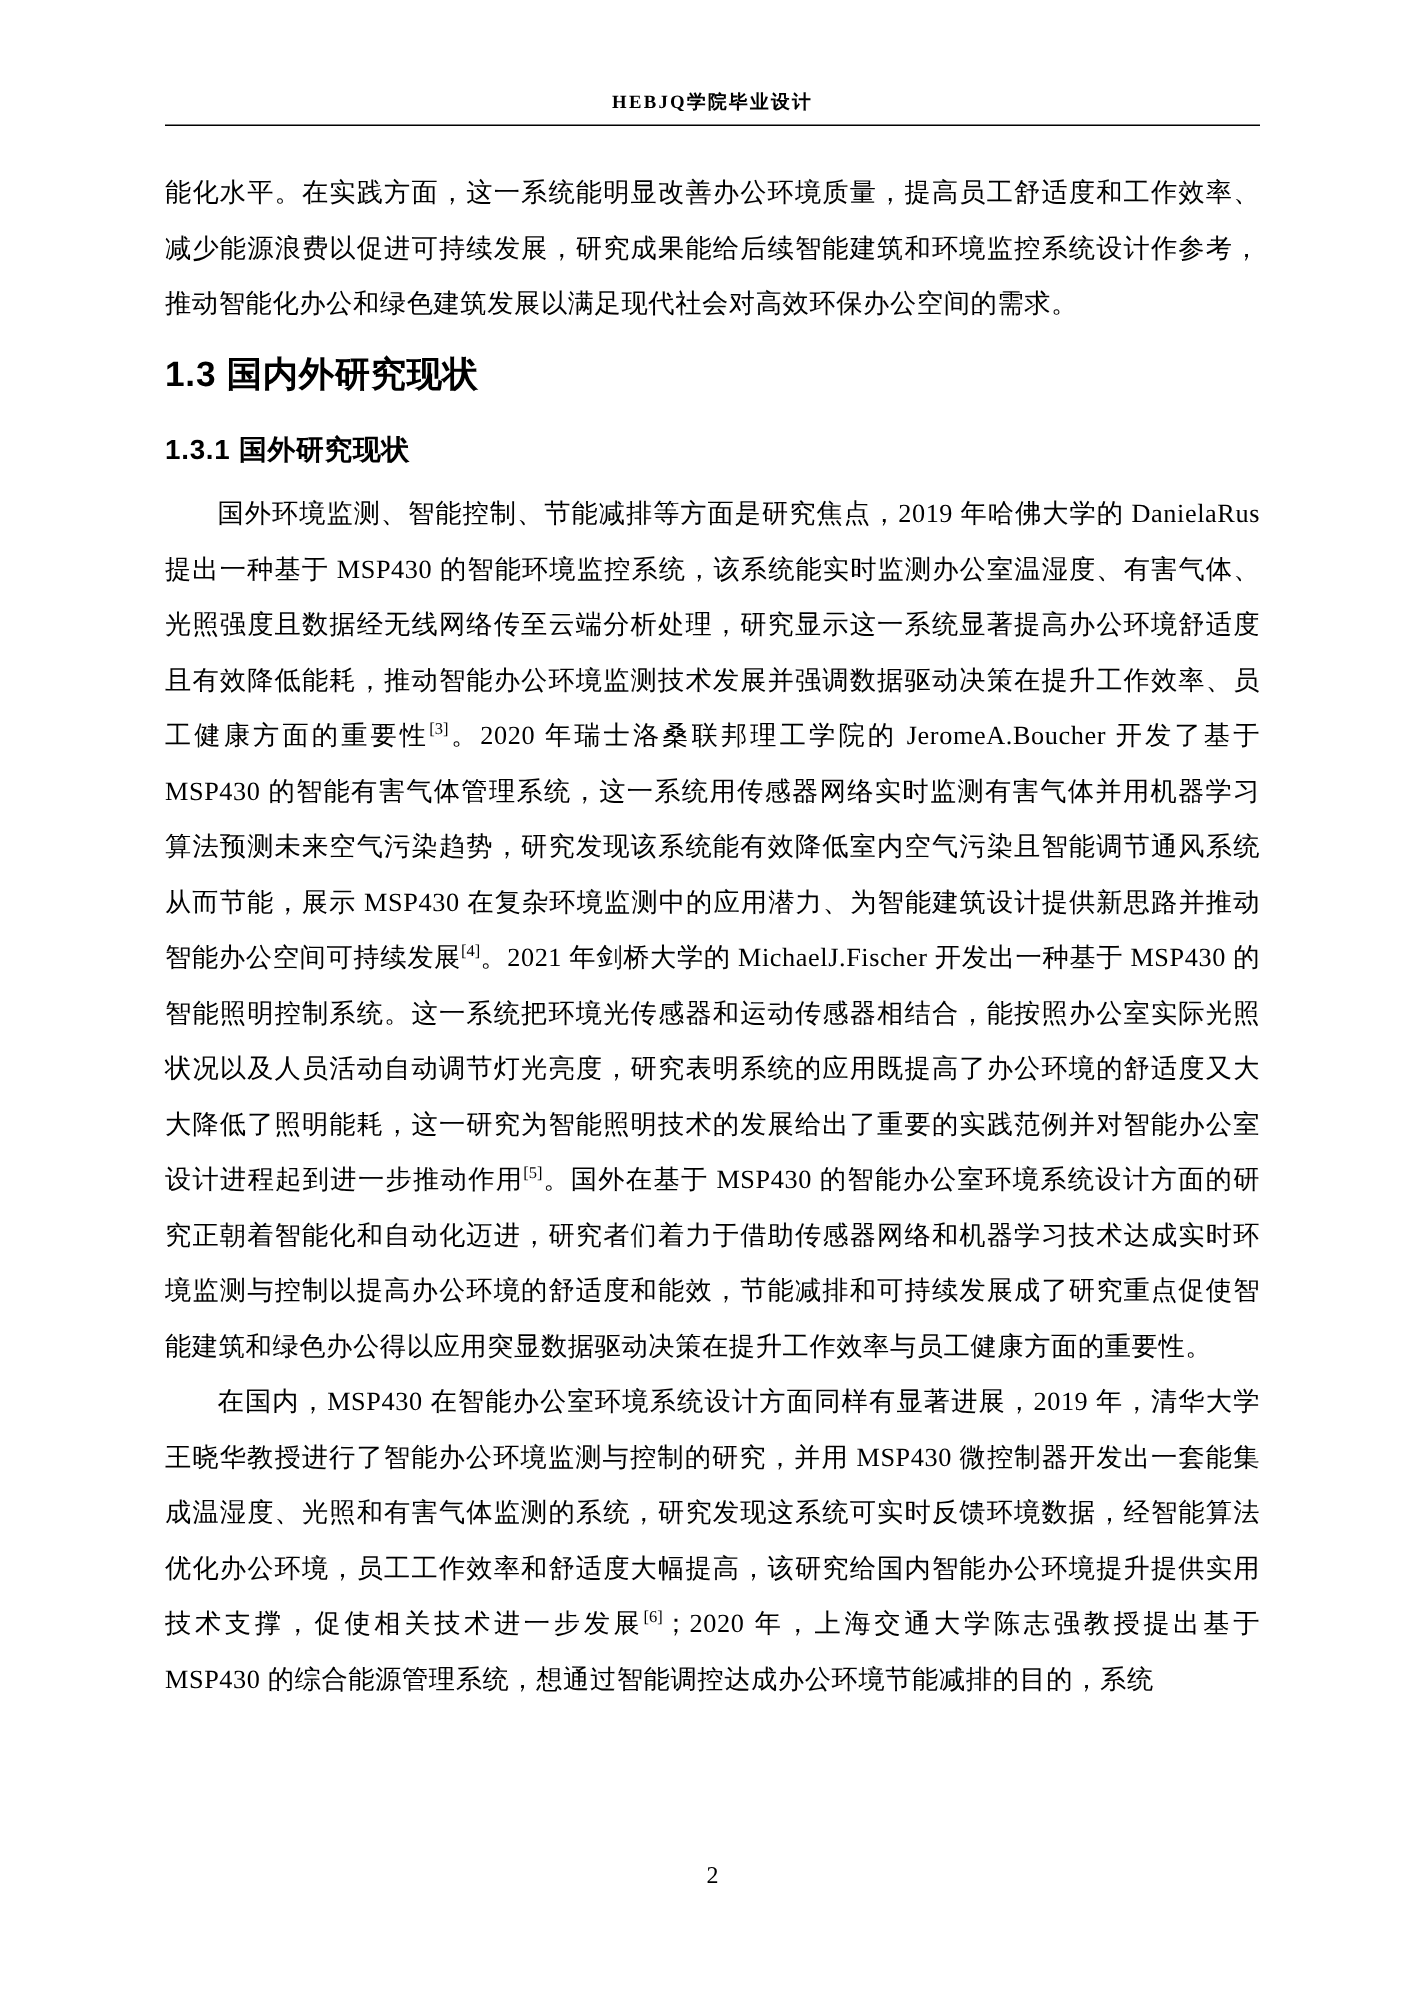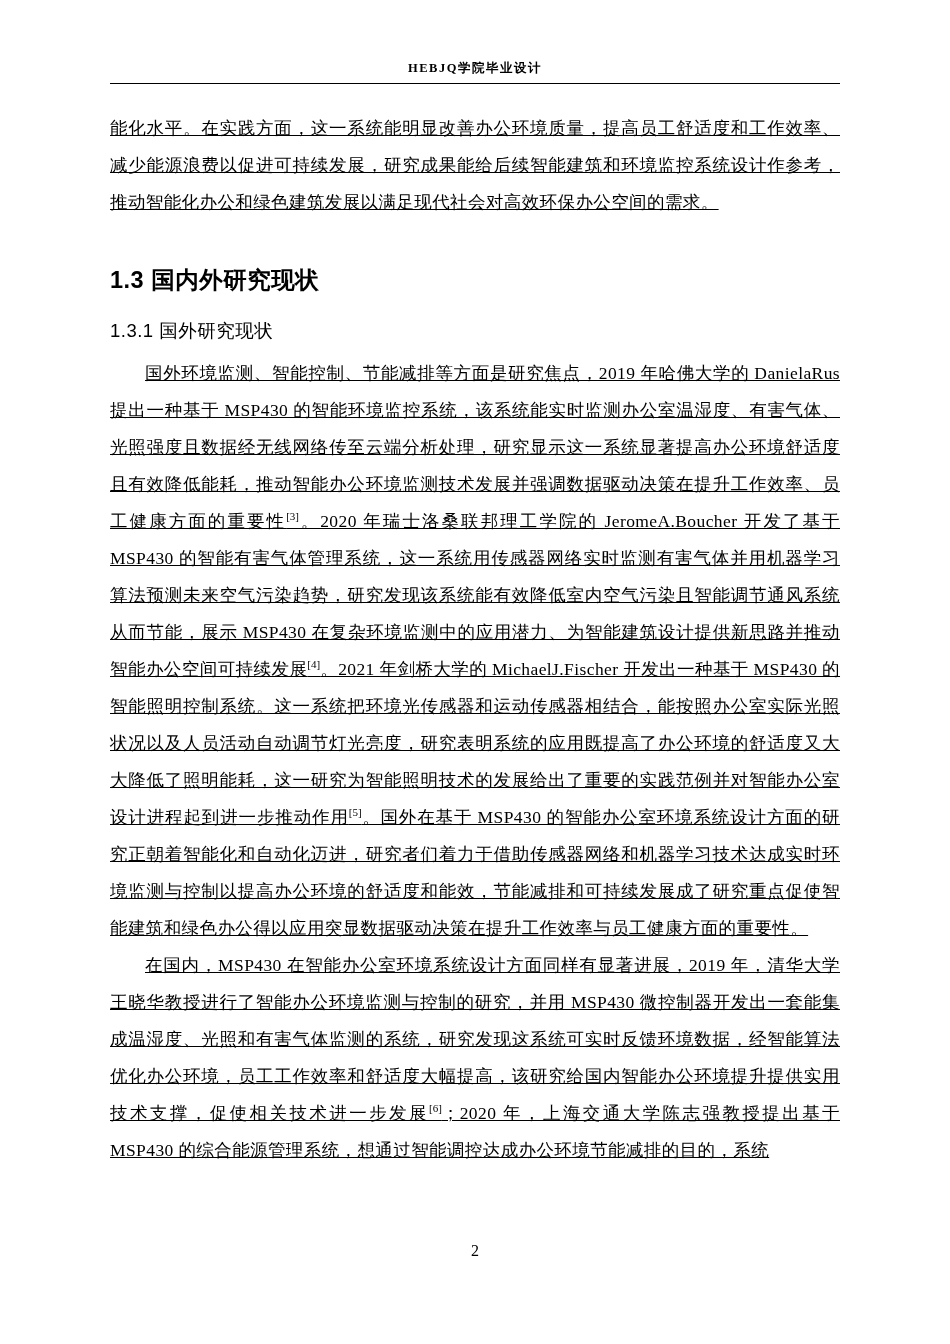--- a/index.html
+++ b/index.html
@@ -27,34 +27,33 @@
     padding-bottom: 6px;
     border-bottom: 1.5px solid #000000;
   }
   .content { padding-top: 26px; }
   .para {
     font-size: 17.5px;
     line-height: 37px;
     text-align: justify;
     text-indent: 2em;
     letter-spacing: 0.4px;
-    text-decoration: underline;
   }
   .para.no-indent { text-indent: 0; }
   .h-section {
     font-family: "Liberation Sans", "DejaVu Sans", sans-serif;
     font-size: 23.5px;
     font-weight: bold;
-    margin: 43px 0 14px 0;
+    margin: 12px 0 14px 0;
     letter-spacing: 0.5px;
   }
   .h-subsection {
     font-family: "Liberation Sans", "DejaVu Sans", sans-serif;
     font-size: 18.5px;
-    font-weight: normal;
+    font-weight: bold;
     margin: 22px 0 12px 0;
     letter-spacing: 0.5px;
   }
   sup {
     font-size: 11px;
     vertical-align: super;
     line-height: 0;
     letter-spacing: 0;
   }
   .page-footer {

